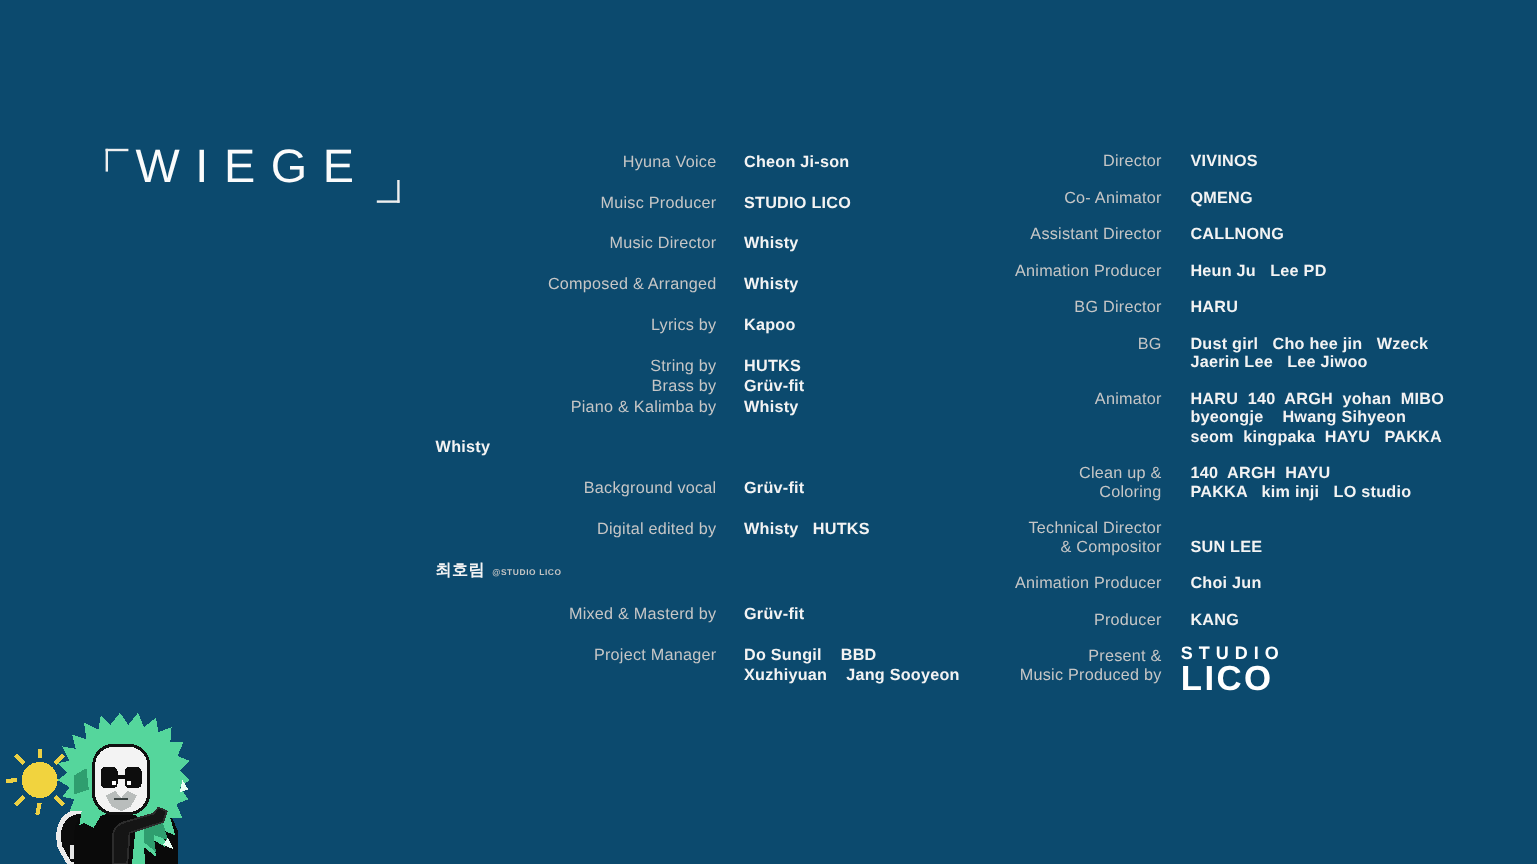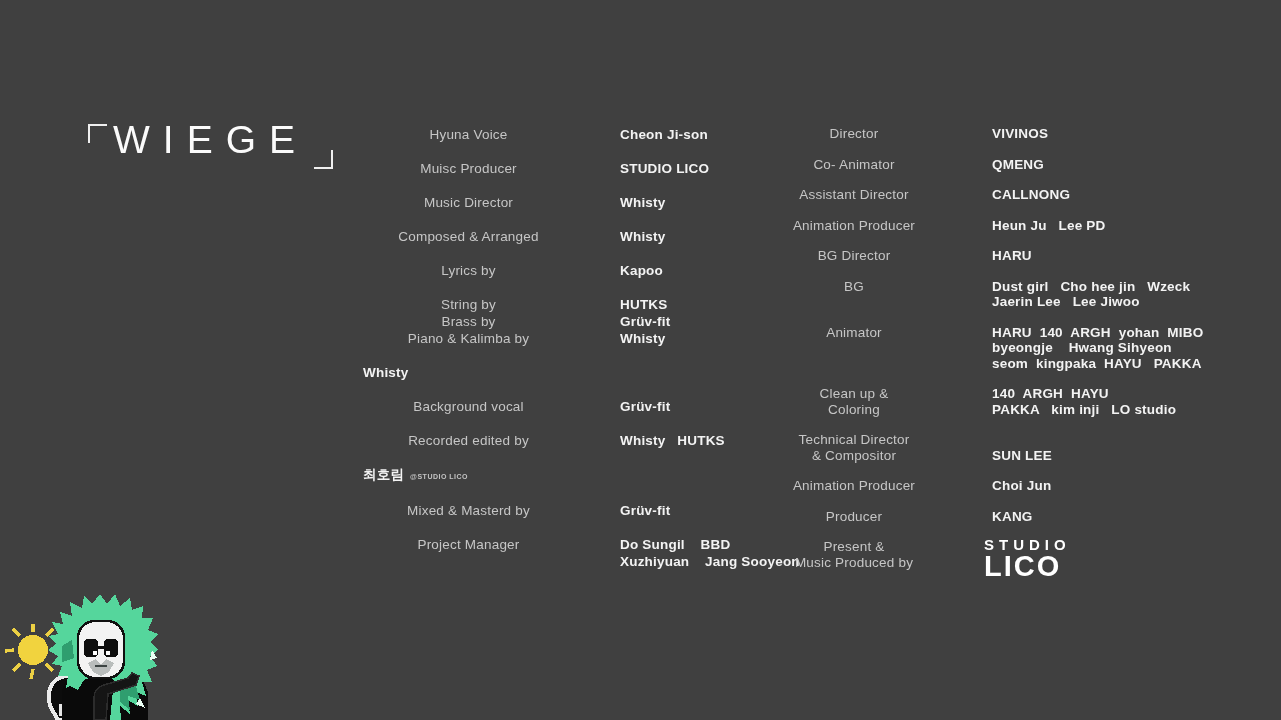--- a/index.html
+++ b/index.html
@@ -1,18 +1,18 @@
 <!DOCTYPE html>
 <html><head>
 <meta charset="utf-8">
 <style>
   html,body { margin:0; padding:0; background:#000; }
   .stage {
     position:relative; width:1281px; height:720px;
-    background:#404040; overflow:hidden;
+    background:#0c4a6e; overflow:hidden;
     font-family:"Liberation Sans", sans-serif;
     color:#f2f2f2;
   }
   
   .title-block { position:absolute; left:88px; top:118px; }
   .title-row { display:flex; align-items:flex-start; }
   .bracket { display:inline-block; width:17px; height:17px; }
   .bracket.open  { border-left:2.5px solid #efefef; border-top:2.5px solid #efefef; margin-top:6px; margin-right:6px; }
   .bracket.close { border-right:2.5px solid #efefef; border-bottom:2.5px solid #efefef; margin-top:32px; margin-left:6px; }
   .title-text {
@@ -25,21 +25,21 @@
   }
   
   .col { position:absolute; top:126px; }
   .col-left  { left:340px; width:580px; }
   .col-right { left:740px; width:530px; }
   .crow { display:flex; align-items:flex-start; }
   .col-left  .crow { margin-bottom:17px; }
   .col-right .crow { margin-bottom:15px; }
   .crow.align-end { align-items:flex-end; }
   .clabel {
-    text-align:center; color:#c6c6c6; font-size:13.5px;
+    text-align:right; color:#c6c6c6; font-size:13.5px;
     white-space:pre-wrap; letter-spacing:0.2px;
   }
   .col-left  .clabel { width:257px; line-height:17px; }
   .col-right .clabel { width:228px; line-height:15.5px; }
   .cvalue {
     color:#f3f3f3; font-weight:bold; font-size:13.5px;
     white-space:pre-wrap; letter-spacing:0.2px;
   }
   .col-left  .cvalue { margin-left:23px; line-height:17px; }
   .col-right .cvalue { margin-left:24px; line-height:15.5px; }
@@ -94,21 +94,21 @@
 Whisty</div>
     </div>
     <div class="crow">
       <div class="cvalue">Whisty</div>
     </div>
     <div class="crow">
       <div class="clabel">Background vocal</div>
       <div class="cvalue">Grüv-fit</div>
     </div>
     <div class="crow">
-      <div class="clabel">Recorded edited by</div>
+      <div class="clabel">Digital edited by</div>
       <div class="cvalue">Whisty   HUTKS</div>
     </div>
     <div class="crow">
       <div class="cvalue"><span>최호림</span><span class="small-credit">@STUDIO LICO</span></div>
     </div>
     <div class="crow">
       <div class="clabel">Mixed &amp; Masterd by</div>
       <div class="cvalue">Grüv-fit</div>
     </div>
     <div class="crow">

